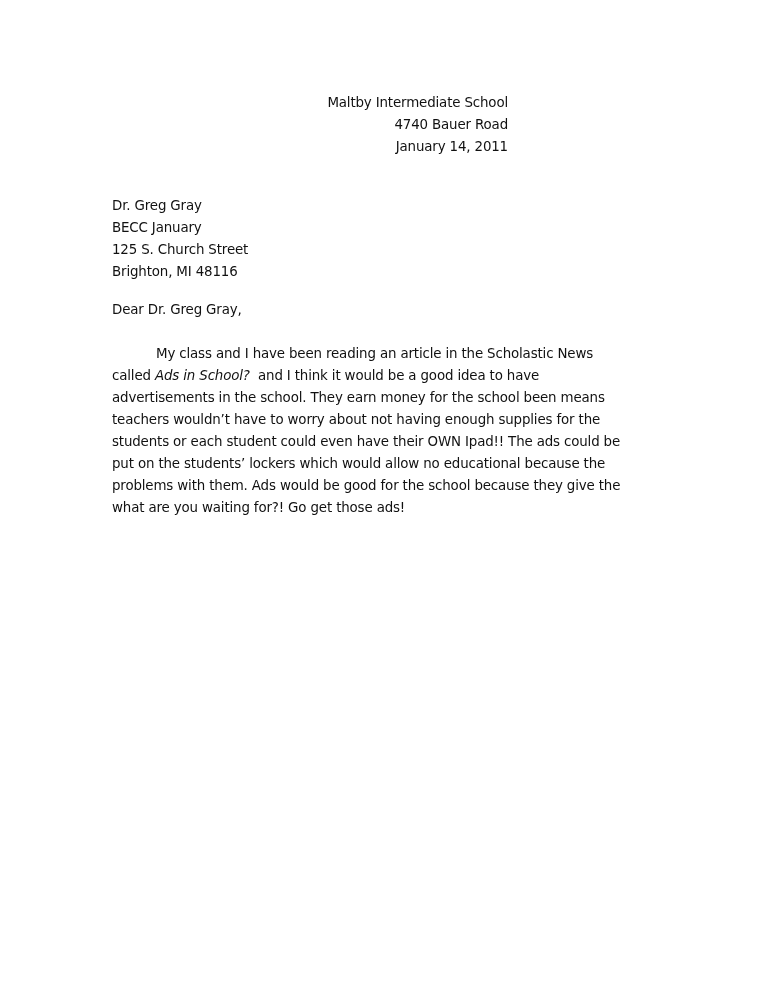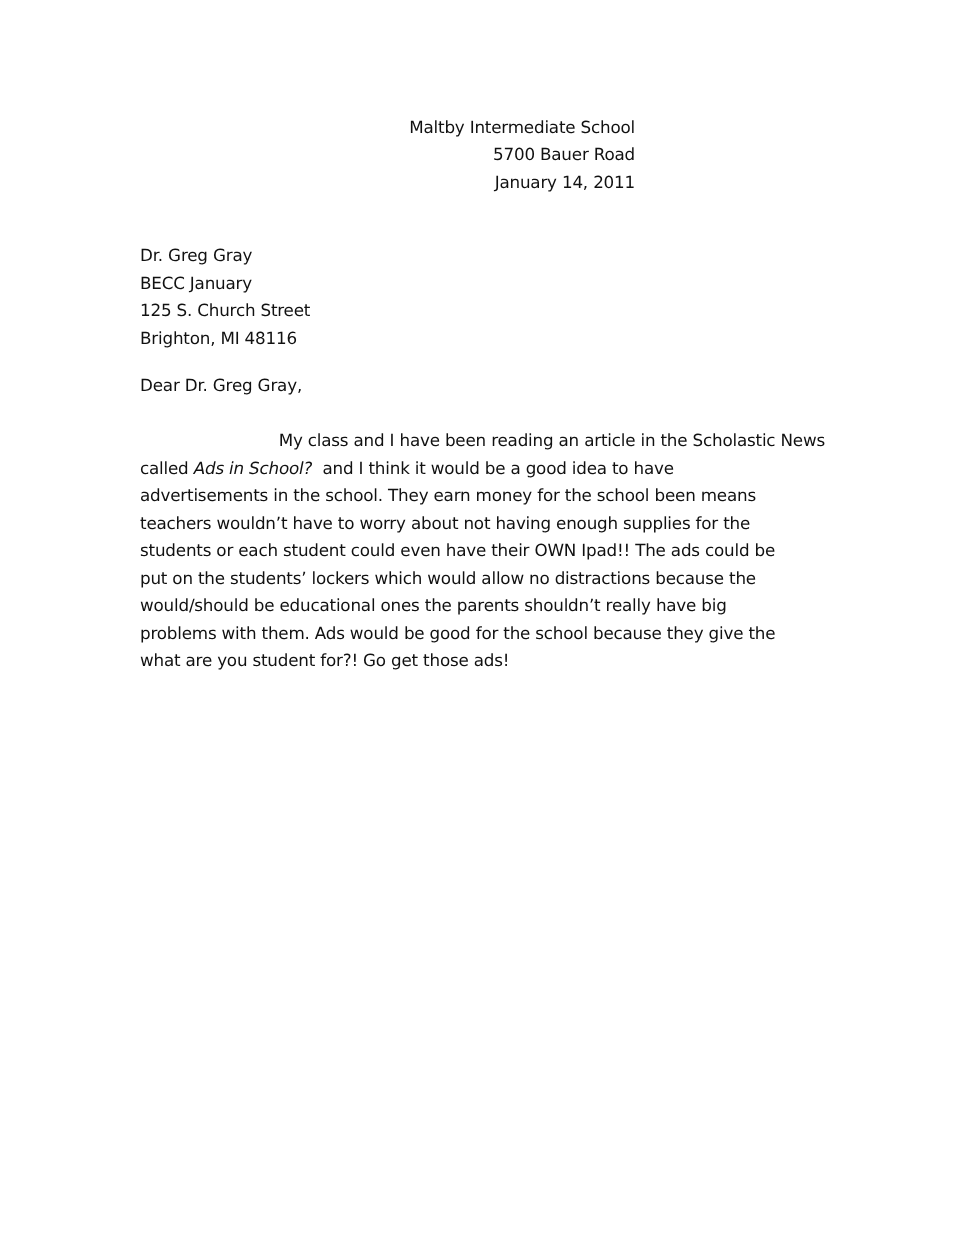--- a/index.html
+++ b/index.html
@@ -49,51 +49,49 @@
       left: 112px;
       width: 548px;
       line-height: 22px;
     }
     .line {
       display: block;
       white-space: nowrap;
     }
     .indent {
       padding-left: 44px;
-      text-align: right;
     }
     .title-italic {
       font-style: italic;
     }
   </style>
 </head>
 <body>
 
 <div class="page">
 
   <div class="sender">
     <span class="line">Maltby Intermediate School</span>
-    <span class="line">5700 Bauer Road</span>
+    <span class="line">4740 Bauer Road</span>
     <span class="line">January 14, 2011</span>
   </div>
 
   <div class="recipient">
     <span class="line">Dr. Greg Gray</span>
     <span class="line">BECC January</span>
     <span class="line">125 S. Church Street</span>
     <span class="line">Brighton, MI 48116</span>
   </div>
 
   <div class="salutation">Dear Dr. Greg Gray,</div>
 
   <div class="body-text">
     <span class="line indent">My class and I have been reading an article in the Scholastic News</span>
     <span class="line"><span>called </span><span class="title-italic">Ads in School?</span><span style="white-space: pre; margin-top: 20px;">  and I think it would be a good idea to have</span></span>
     <span class="line">advertisements in the school. They earn money for the school been means</span>
     <span class="line">teachers wouldn’t have to worry about not having enough supplies for the</span>
     <span class="line">students or each student could even have their OWN Ipad!! The ads could be</span>
-    <span class="line">put on the students’ lockers which would allow no distractions because the</span>
-    <span class="line">would/should be educational ones the parents shouldn’t really have big</span>
+    <span class="line">put on the students’ lockers which would allow no educational because the</span>
     <span class="line">problems with them. Ads would be good for the school because they give the</span>
-    <span class="line">what are you student for?! Go get those ads!</span>
+    <span class="line">what are you waiting for?! Go get those ads!</span>
   </div>
 
 </div>
 
 </body></html>

